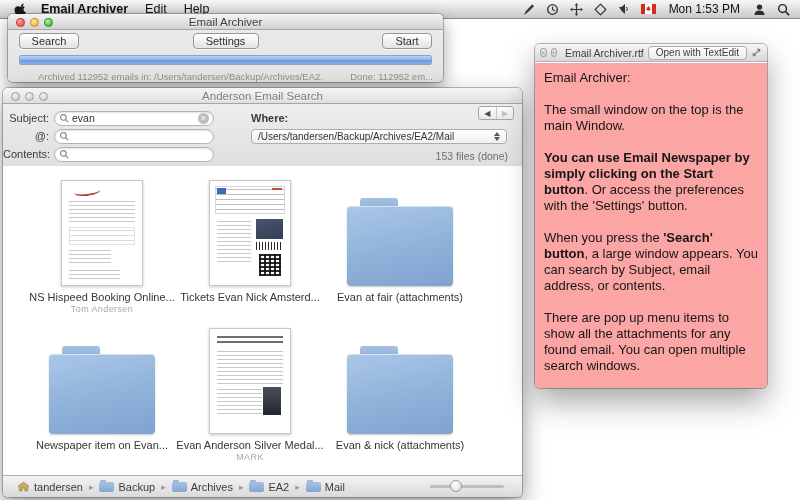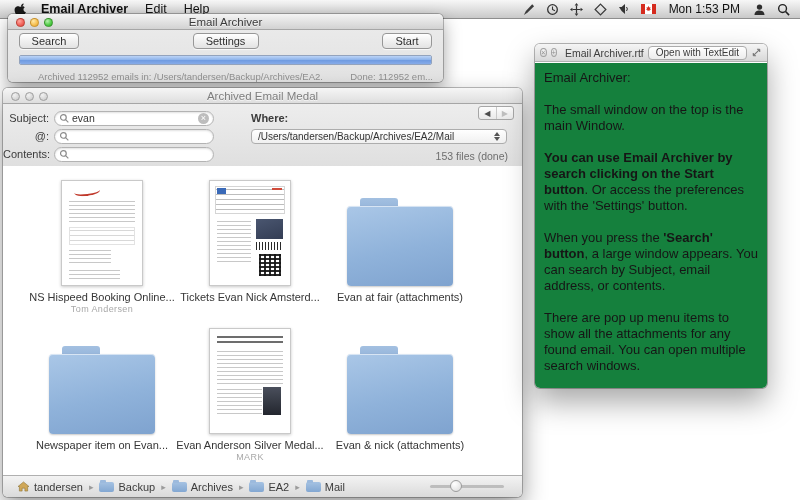--- a/index.html
+++ b/index.html
@@ -135,21 +135,21 @@
     box-shadow:0 0 0 1px rgba(0,0,0,.28),0 14px 30px rgba(0,0,0,.35);}
   .ql-titlebar{height:18px;display:flex;align-items:center;padding:0 5px;border-radius:5px 5px 0 0;
     background:linear-gradient(#f5f5f5,#d8d8d8);border-bottom:1px solid #b3b3b3;}
   .ql-circle{width:9px;height:9px;border-radius:50%;border:1px solid #a3a3a3;margin-right:4px;
     background:radial-gradient(circle at 35% 30%,#f6f6f6,#cfcfcf);color:#8b8b8b;font-size:7px;
     line-height:7px;text-align:center;}
   .ql-title{flex:1;text-align:center;font-size:10.5px;color:#3e3e3e;white-space:nowrap;margin:0 4px;}
   .ql-open{height:14px;padding:0 7px;border:1px solid #ababab;border-radius:4px;font-size:10px;
     line-height:12px;color:#3c3c3c;background:linear-gradient(#fefefe,#ececec);white-space:nowrap;}
   .ql-expand{margin-left:4px;display:flex;}
-  .ql-content{position:absolute;top:19px;left:0;right:0;bottom:0;padding:7px 9px 0;background:#15803d;
+  .ql-content{position:absolute;top:19px;left:0;right:0;bottom:0;padding:7px 9px 0;background:#fca5a5;
     border-radius:0 0 5px 5px;font-size:13px;line-height:16px;color:#161616;overflow:hidden;}
   .ql-content p{margin:0 0 16px;}
   .ql-content b{font-weight:bold;}
 </style>
 </head>
 <body>
 
 <div id="stage">
 
   <div id="menubar">
@@ -216,21 +216,21 @@
     <div class="status-r">Done: 112952 em...</div>
   </div>
 
   <div id="searchWin">
     <div class="titlebar">
       <span class="lights">
         <span class="light lgr"></span>
         <span class="light lgr"></span>
         <span class="light lgr"></span>
       </span>
-      <div class="title">Archived Email Medal</div>
+      <div class="title">Anderson Email Search</div>
     </div>
     <div class="form-area">
       <div id="formRows">
           <div class="field-row" style="top: 6px;">
             <span class="field-label">Subject:</span>
             <div class="search-pill">
               <svg class="mini-mag" width="11" height="11" viewBox="0 0 12 12">
                 <circle cx="4.8" cy="4.8" r="3.1" fill="none" stroke="#8a8a8a" stroke-width="1.3"></circle>
                 <line x1="7.2" y1="7.2" x2="10.2" y2="10.2" stroke="#8a8a8a" stroke-width="1.3"></line>
               </svg>
@@ -392,19 +392,19 @@
       <span class="ql-open">Open with TextEdit</span>
       <span class="ql-expand">
         <svg width="11" height="11" viewBox="0 0 12 12">
             <path d="M2.5 9.5 L9.5 2.5 M9.5 2.5 h-3 M9.5 2.5 v3 M2.5 9.5 h3 M2.5 9.5 v-3" fill="none" stroke="#777" stroke-width="1.2"></path>
           </svg>
       </span>
     </div>
     <div class="ql-content" id="qlText">
         <p><span>Email Archiver:</span></p>
         <p><span>The small window on the top is the main Window.</span></p>
-        <p><b>You can use Email Archiver by search clicking on the Start button</b><span>. Or access the preferences with the 'Settings' button.</span></p>
+        <p><b>You can use Email Newspaper by simply clicking on the Start button</b><span>. Or access the preferences with the 'Settings' button.</span></p>
         <p><span>When you press the </span><b>'Search' button</b><span>, a large window appears. You can search by Subject,  email address, or contents.</span></p>
         <p><span>There are pop up menu items to show all the attachments for any found email. You can open multiple search windows.</span></p>
       </div>
   </div>
 
 </div>
 
 </body></html>

